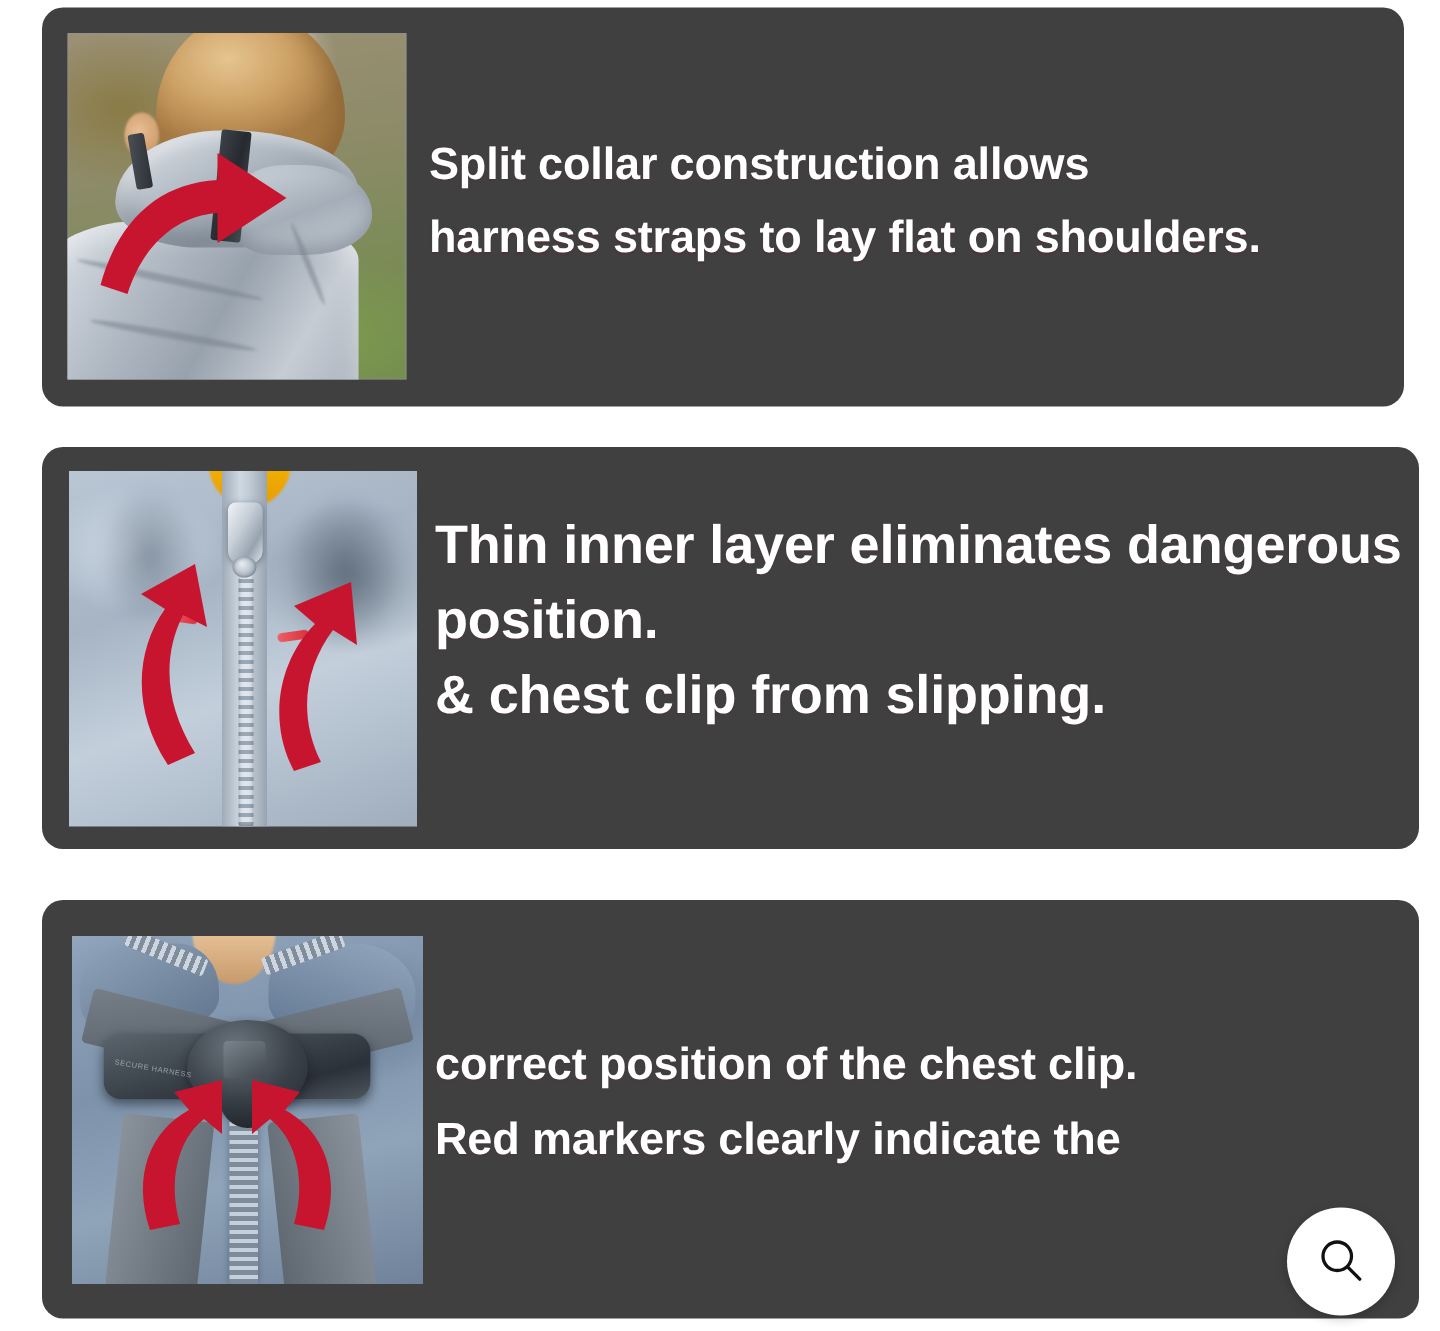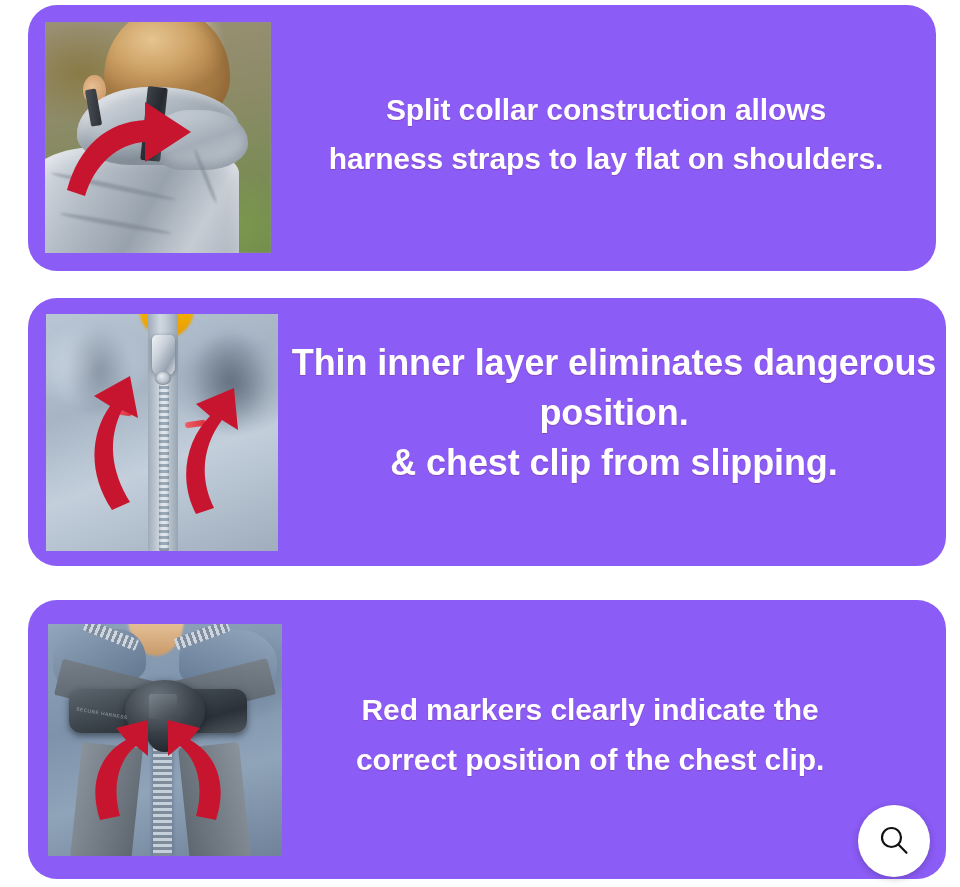--- a/index.html
+++ b/index.html
@@ -19,27 +19,26 @@
   #app {
     position: relative;
     width: 960px;
     height: 887px;
     background: #ffffff;
   }
 
   
   .card {
     position: absolute;
-    background: #8b5cf6;
-    border-radius: 29px;
+    background: #404040;
+    border-radius: 14px;
     display: flex;
     align-items: flex-start;
     box-sizing: border-box;
     overflow: hidden;
-    text-align: center;
   }
   .card-1 { left: 28px; top: 5px;   width: 908px; height: 266px; }
   .card-2 { left: 28px; top: 298px; width: 918px; height: 268px; }
   .card-3 { left: 28px; top: 600px; width: 918px; height: 279px; }
 
   
   .thumb {
     position: absolute;
     overflow: hidden;
     background: #8d9299;
@@ -408,22 +407,22 @@
         <div class="p3-clipTail"></div>
         <div class="p3-clipText">SECURE HARNESS</div>
       </div>
       <svg class="arrow-layer" viewBox="0 0 234 232">
         <path d="M52 196 C 40 160, 52 130, 78 116 L 68 104 L 100 96 L 100 132 L 88 122 C 70 136, 64 164, 72 192 Z" fill="#c8152f"></path>
         <path d="M168 196 C 180 160, 168 130, 142 116 L 152 104 L 120 96 L 120 132 L 132 122 C 150 136, 156 164, 148 192 Z" fill="#c8152f"></path>
       </svg>
     </div>
 
     <div class="card-text">
+      <span class="tline">correct position of the chest clip.</span>
       <span class="tline">Red markers clearly indicate the</span>
-      <span class="tline">correct position of the chest clip.</span>
     </div>
   </div>
 
   <button class="fab" aria-label="Search">
     <svg width="34" height="34" viewBox="0 0 34 34">
       <circle cx="14.5" cy="13.5" r="9.5" fill="none" stroke="#111111" stroke-width="2.2"></circle>
       <line x1="21.4" y1="20.6" x2="29.5" y2="28.8" stroke="#111111" stroke-width="2.2" stroke-linecap="round"></line>
     </svg>
   </button>
 

